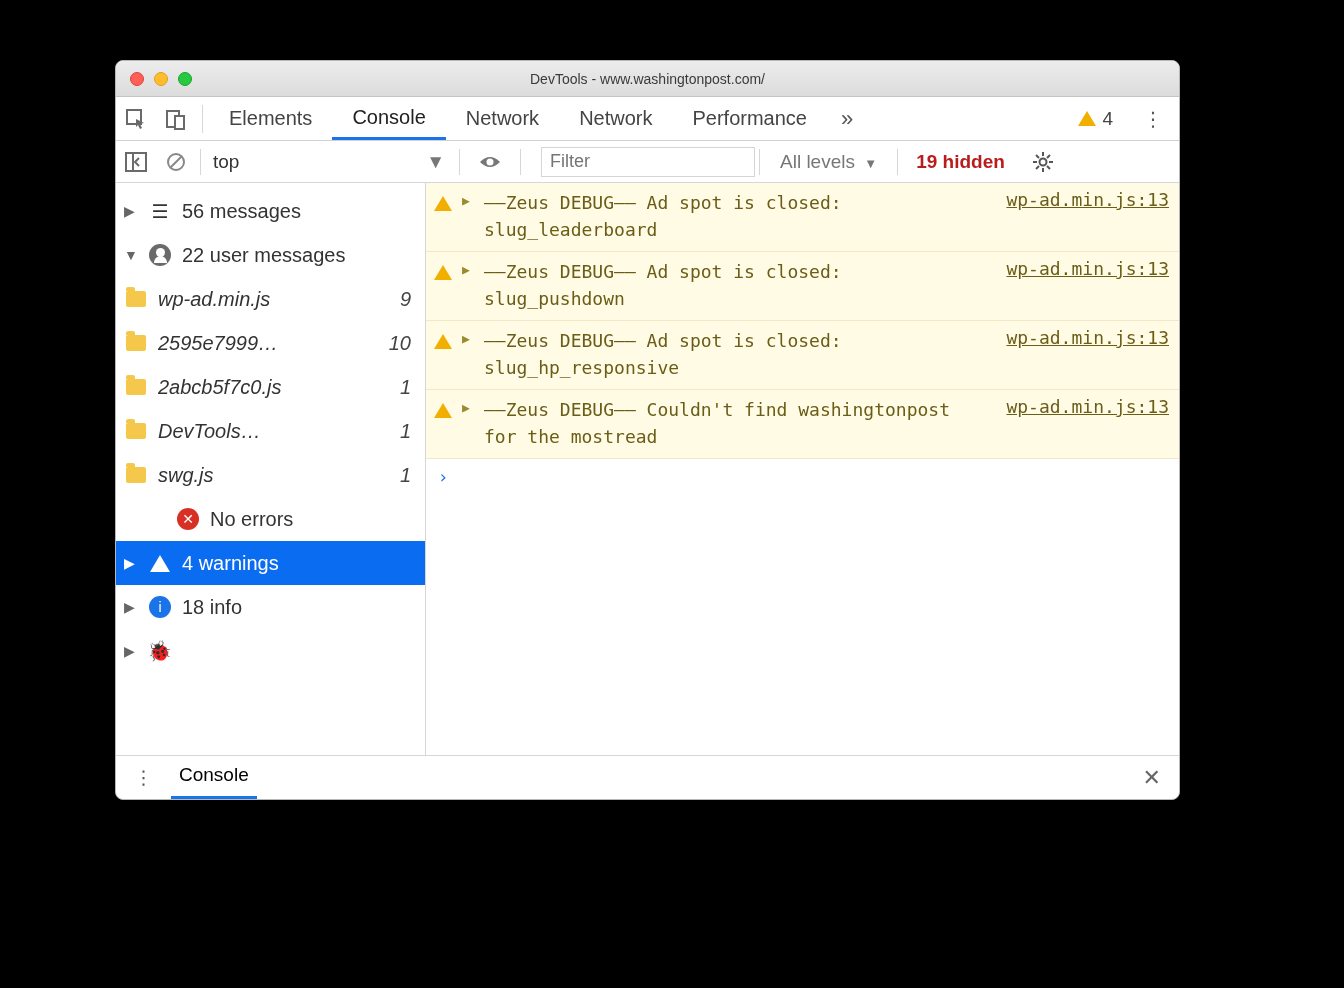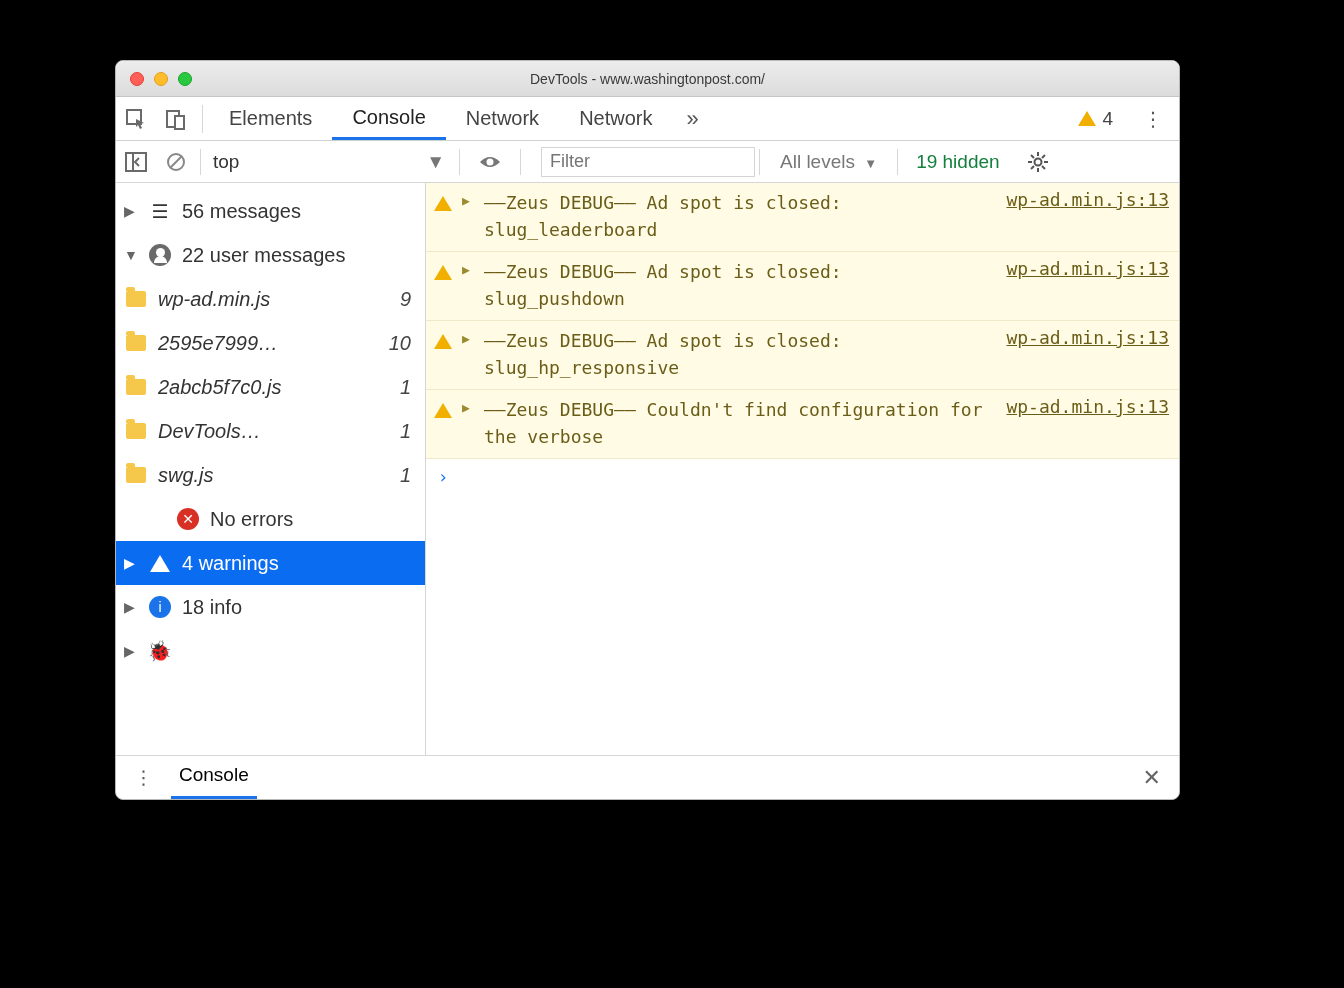--- a/index.html
+++ b/index.html
@@ -45,21 +45,21 @@
     height:42px; border-bottom:1px solid #d6d6d6;
     display:flex; align-items:center; font-size:19px; color:#555;
   }
   .toolbar2 .icon{ width:40px; display:flex; justify-content:center; cursor:pointer;}
   .ctxsel{ display:flex; align-items:center; gap:104px; padding:0 10px 0 8px; cursor:pointer; min-width:250px; justify-content:space-between;}
   .ctxsel .name{ color:#333;}
   .eye{ padding:0 14px; font-size:20px; cursor:pointer;}
   .filter{ flex:0 0 230px;padding-left:16px; }
   .filter input{ width:100%; height:30px; border:1px solid #d5d5d5; font-size:18px; padding:3px 8px; color:#333;}
   .levels{ padding:0 16px; cursor:pointer; color:#777;}
-  .hidden{ padding:0 14px; color:#15803d;}
+  .hidden{ padding:0 14px; color:#b91c1c;font-weight:bold;}
   .gear{ padding:0 14px; cursor:pointer; font-size:20px; color:#555;}
   .body{ flex:1; display:flex; min-height:0;}
   .sidebar{ width:310px; border-right:1px solid #d6d6d6; font-size:20px; color:#333; overflow:auto; padding-top:6px;}
   .srow{ display:flex; align-items:center; height:44px; padding-left:8px; cursor:pointer; gap:10px;}
   .srow .arrow{ width:14px; font-size:14px; color:#666;}
   .srow .icon{ width:24px; display:flex; justify-content:center;}
   .srow .label{ flex:1; white-space:nowrap; overflow:hidden; text-overflow:ellipsis;}
   .srow .count{ padding-right:14px; color:#444;}
   .srow.indent1{ padding-left:36px;}
   .srow.indent2{ font-style:italic;}
@@ -118,20 +118,21 @@
           <rect x="2" y="3" width="12" height="16" fill="none" stroke="#6a6a6a" stroke-width="2"></rect>
           <rect x="10" y="8" width="9" height="13" fill="#fff" stroke="#6a6a6a" stroke-width="2"></rect>
         </svg>
     </div>
     <div class="divider"></div>
     <div class="tabs">
       <div class="tab">Elements</div>
       <div class="tab active">Console</div>
       <div class="tab">Network</div>
       <div class="tab">Network</div>
+      <div class="tab">Performance</div>
     </div>
     <div class="overflow">»</div>
     <div class="spacer"></div>
     <div class="warnbadge">
       <span class="warn-tri-small"></span>
       <span>4</span>
     </div>
     <div class="kebab">⋮</div>
   </div>
 
@@ -281,21 +282,21 @@
       </div>
       <div class="msg">
         <span class="micon"><span class="warn-tri-small"></span></span>
         <span class="mexp">▶</span>
         <span class="mtext">––Zeus DEBUG–– Ad spot is closed: slug_hp_responsive</span>
         <a class="msrc">wp-ad.min.js:13</a>
       </div>
       <div class="msg">
         <span class="micon"><span class="warn-tri-small"></span></span>
         <span class="mexp">▶</span>
-        <span class="mtext">––Zeus DEBUG–– Couldn't find configuration for the verbose</span>
+        <span class="mtext">––Zeus DEBUG–– Couldn't find washingtonpost for the mostread</span>
         <a class="msrc">wp-ad.min.js:13</a>
       </div>
       <div class="prompt">›</div>
     </div>
 
   </div>
 
   <div class="drawer">
     <div class="kebab2">⋮</div>
     <div class="dtab">Console</div>

